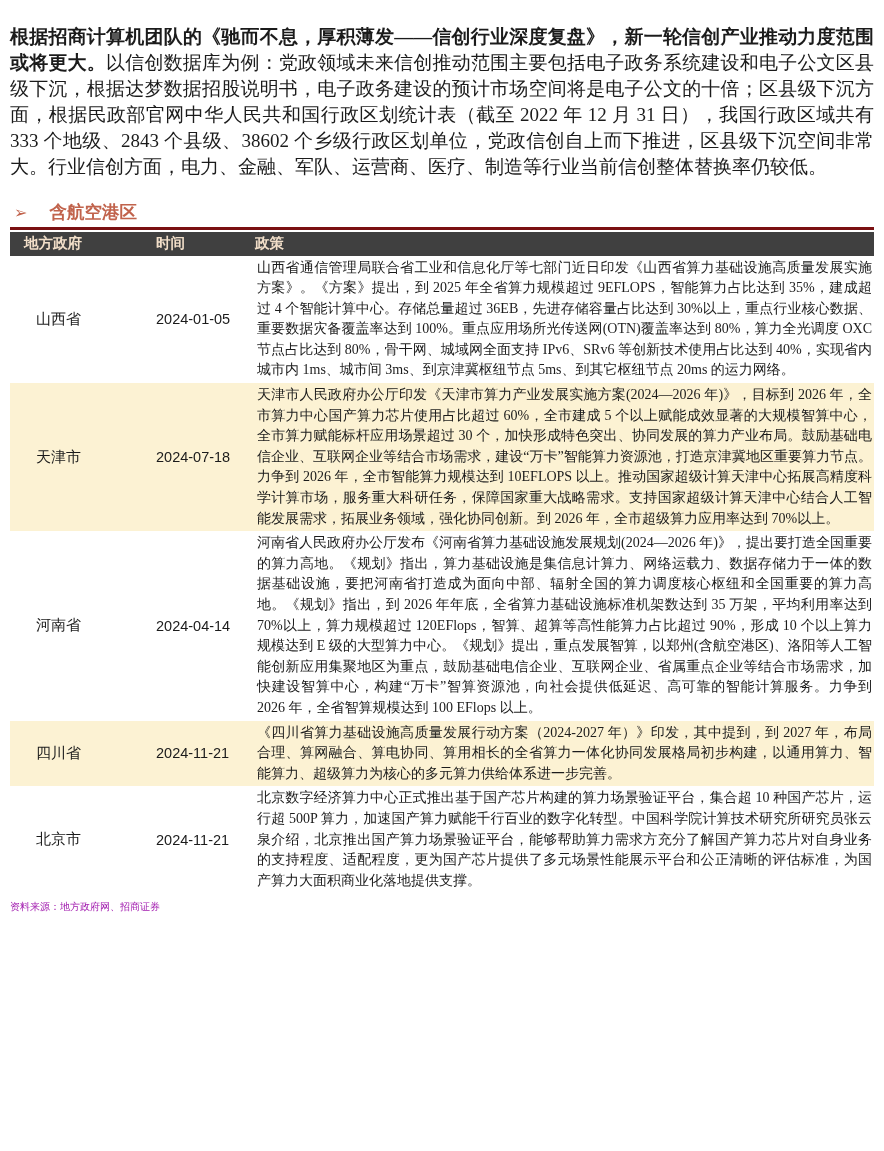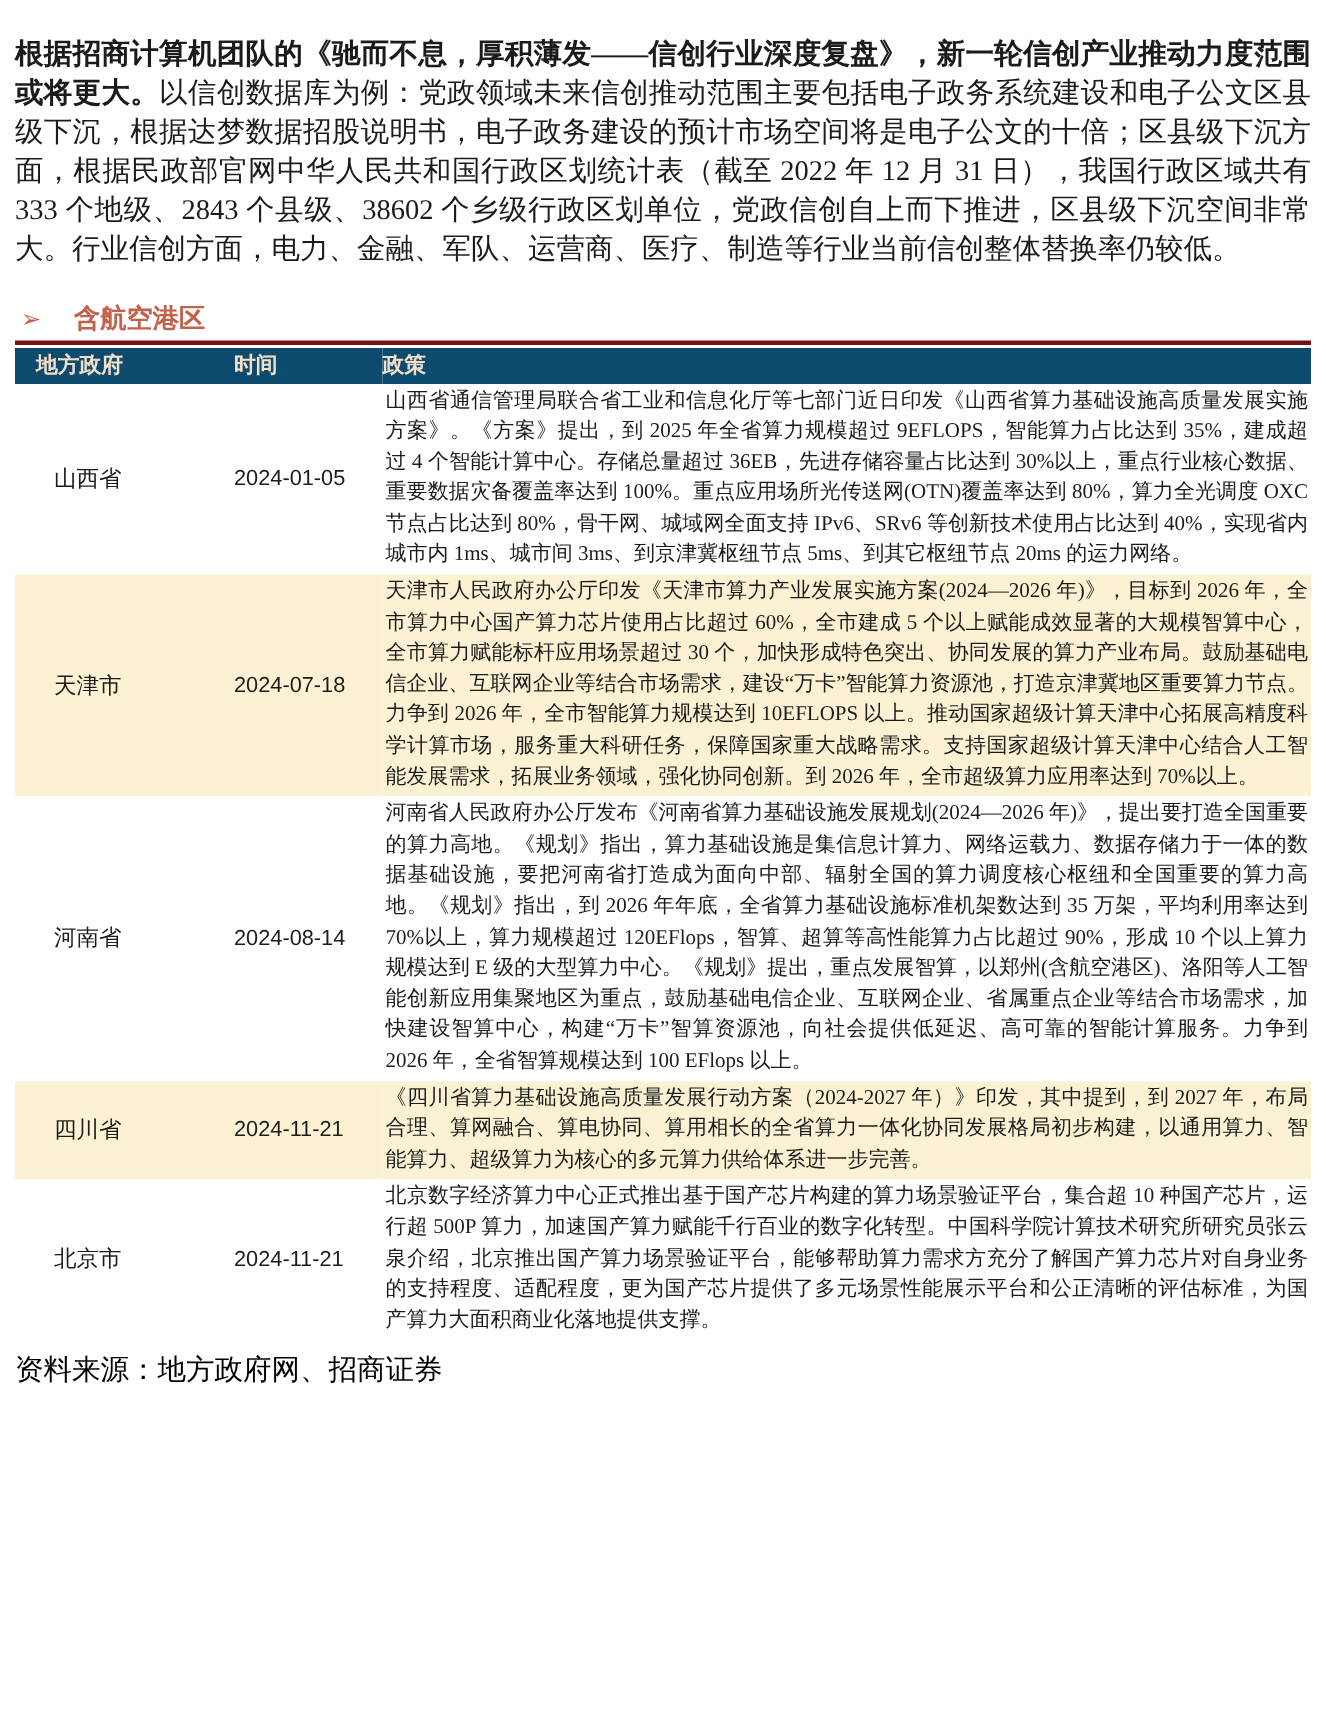--- a/index.html
+++ b/index.html
@@ -31,21 +31,21 @@
     font-size:14.5px;font-weight:bold;color:#b94a30;
   }
   .rule{height:2.5px;background:#7a1012;margin-top:3px;}
 
   table.policy-table{
     width:100%;border-collapse:collapse;margin-top:2px;table-layout:fixed;
   }
   .col-gov{width:120px;}
   .col-time{width:125px;}
   thead th{
-    background:#0c4a6e;color:#f2dfc9;
+    background:#404040;color:#f2dfc9;
     font-weight:bold;font-size:14.5px;height:24px;
     padding:0;
   }
   th.gov{text-align:left;padding-left:14px;}
   th.time{text-align:left;padding-left:26px;}
   th.policy{text-align:left;font-family:Liberation Serif, serif;}
 
   tbody tr{background:#ffffff;}
   tbody tr.hl{background:#fcf2d3;}
   td{vertical-align:middle;padding:0;}
@@ -53,21 +53,21 @@
   td.time{
     padding-left:26px;font-size:14.5px;
     font-family:"Liberation Sans","DejaVu Sans",sans-serif;
   }
   td.policy{
     font-size:14px;line-height:20.6px;text-align:justify;
     padding:2px 2px 2px 2px;
   }
 
   .source{
-    margin-top:7px;font-size:19px;color:#000000;
+    margin-top:7px;font-size:10px;color:#a21caf;
   }
 </style>
 </head>
 <body>
 
 <div class="page">
 
   <p class="intro"><span class="lead">根据招商计算机团队的《驰而不息，厚积薄发——信创行业深度复盘》，新一轮信创产业推动力度范围或将更大。</span><span>以信创数据库为例：党政领域未来信创推动范围主要包括电子政务系统建设和电子公文区县级下沉，根据达梦数据招股说明书，电子政务建设的预计市场空间将是电子公文的十倍；区县级下沉方面，根据民政部官网中华人民共和国行政区划统计表（截至 2022 年 12 月 31 日），我国行政区域共有 333 个地级、2843 个县级、38602 个乡级行政区划单位，党政信创自上而下推进，区县级下沉空间非常大。行业信创方面，电力、金融、军队、运营商、医疗、制造等行业当前信创整体替换率仍较低。</span></p>
 
   <div class="section-head">
@@ -97,21 +97,21 @@
         <td class="time">2024-01-05</td>
         <td class="policy">山西省通信管理局联合省工业和信息化厅等七部门近日印发《山西省算力基础设施高质量发展实施方案》。《方案》提出，到 2025 年全省算力规模超过 9EFLOPS，智能算力占比达到 35%，建成超过 4 个智能计算中心。存储总量超过 36EB，先进存储容量占比达到 30%以上，重点行业核心数据、重要数据灾备覆盖率达到 100%。重点应用场所光传送网(OTN)覆盖率达到 80%，算力全光调度 OXC 节点占比达到 80%，骨干网、城域网全面支持 IPv6、SRv6 等创新技术使用占比达到 40%，实现省内城市内 1ms、城市间 3ms、到京津冀枢纽节点 5ms、到其它枢纽节点 20ms 的运力网络。</td>
       </tr>
       <tr class="hl">
         <td class="gov">天津市</td>
         <td class="time">2024-07-18</td>
         <td class="policy">天津市人民政府办公厅印发《天津市算力产业发展实施方案(2024—2026 年)》，目标到 2026 年，全市算力中心国产算力芯片使用占比超过 60%，全市建成 5 个以上赋能成效显著的大规模智算中心，全市算力赋能标杆应用场景超过 30 个，加快形成特色突出、协同发展的算力产业布局。鼓励基础电信企业、互联网企业等结合市场需求，建设“万卡”智能算力资源池，打造京津冀地区重要算力节点。力争到 2026 年，全市智能算力规模达到 10EFLOPS 以上。推动国家超级计算天津中心拓展高精度科学计算市场，服务重大科研任务，保障国家重大战略需求。支持国家超级计算天津中心结合人工智能发展需求，拓展业务领域，强化协同创新。到 2026 年，全市超级算力应用率达到 70%以上。</td>
       </tr>
       <tr>
         <td class="gov">河南省</td>
-        <td class="time">2024-08-14</td>
+        <td class="time">2024-04-14</td>
         <td class="policy">河南省人民政府办公厅发布《河南省算力基础设施发展规划(2024—2026 年)》，提出要打造全国重要的算力高地。《规划》指出，算力基础设施是集信息计算力、网络运载力、数据存储力于一体的数据基础设施，要把河南省打造成为面向中部、辐射全国的算力调度核心枢纽和全国重要的算力高地。《规划》指出，到 2026 年年底，全省算力基础设施标准机架数达到 35 万架，平均利用率达到 70%以上，算力规模超过 120EFlops，智算、超算等高性能算力占比超过 90%，形成 10 个以上算力规模达到 E 级的大型算力中心。《规划》提出，重点发展智算，以郑州(含航空港区)、洛阳等人工智能创新应用集聚地区为重点，鼓励基础电信企业、互联网企业、省属重点企业等结合市场需求，加快建设智算中心，构建“万卡”智算资源池，向社会提供低延迟、高可靠的智能计算服务。力争到 2026 年，全省智算规模达到 100 EFlops 以上。</td>
       </tr>
       <tr class="hl">
         <td class="gov">四川省</td>
         <td class="time">2024-11-21</td>
         <td class="policy">《四川省算力基础设施高质量发展行动方案（2024-2027 年）》印发，其中提到，到 2027 年，布局合理、算网融合、算电协同、算用相长的全省算力一体化协同发展格局初步构建，以通用算力、智能算力、超级算力为核心的多元算力供给体系进一步完善。</td>
       </tr>
       <tr>
         <td class="gov">北京市</td>
         <td class="time">2024-11-21</td>

